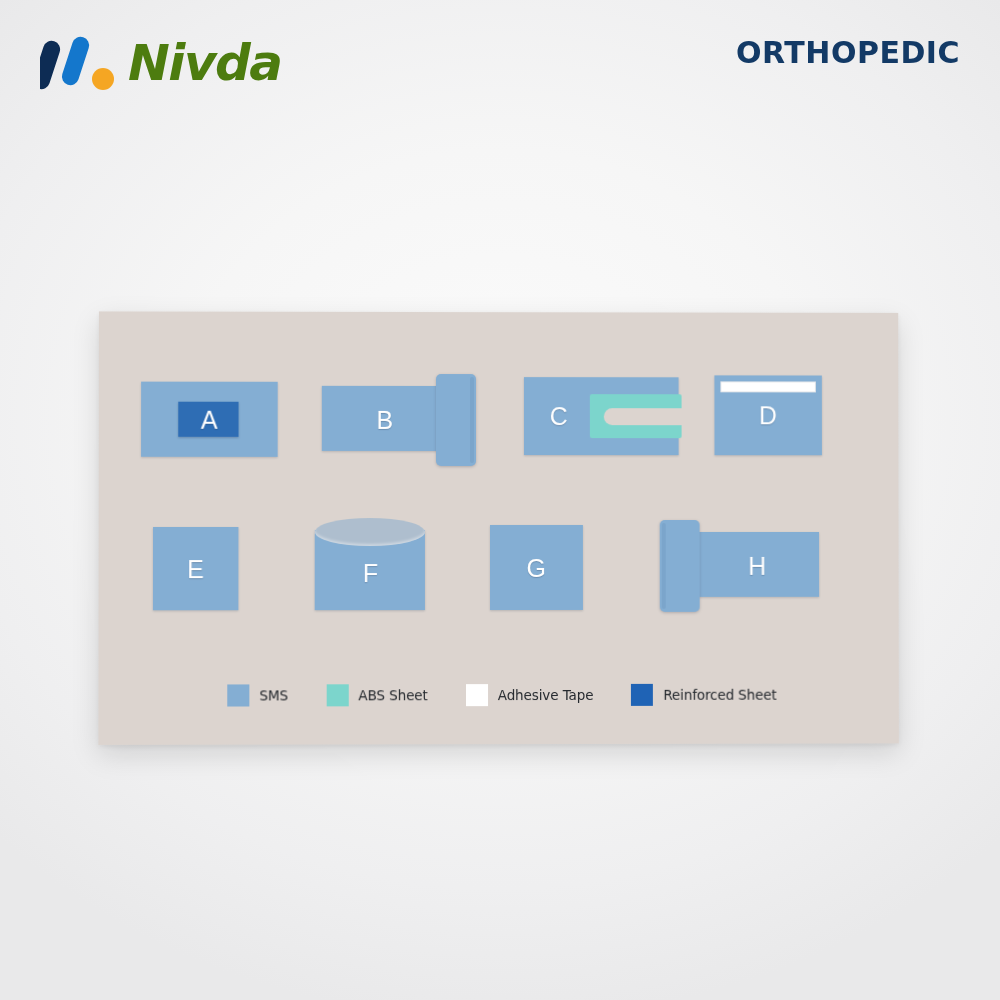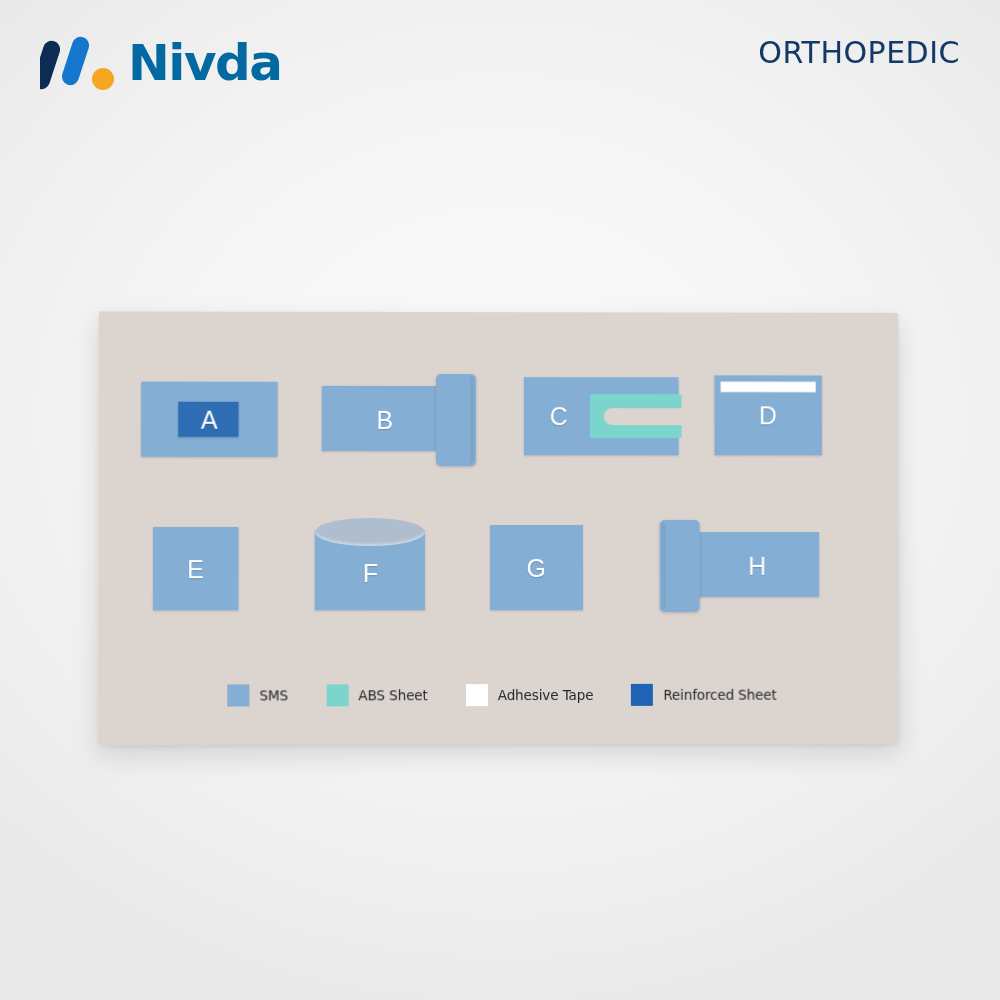--- a/index.html
+++ b/index.html
@@ -37,34 +37,35 @@
   #logo-mark {
     width: 74px;
     height: 62px;
     display: block;
   }
   #brand-name {
     font-family: "DejaVu Sans", sans-serif;
     font-size: 50px;
     font-weight: bold;
     letter-spacing: -1.5px;
-    color: #0369a1;
+    color: #4d7c0f;
     line-height: 1;
     margin-top: 0;
+    font-style: italic;
   }
 
   #title-block {
     position: absolute;
     right: 40px;
     top: 36px;
     text-align: right;
   }
   .title-line {
     font-family: "DejaVu Sans", sans-serif;
-    font-weight: normal;
+    font-weight: bold;
     font-size: 30px;
     letter-spacing: 0.5px;
     line-height: 1.15;
   }
   #title-line-1 { color: #133a66; }
   #title-line-2 { color: #3fa9f5; }
 
   
   #panel-wrap {
     position: absolute;

